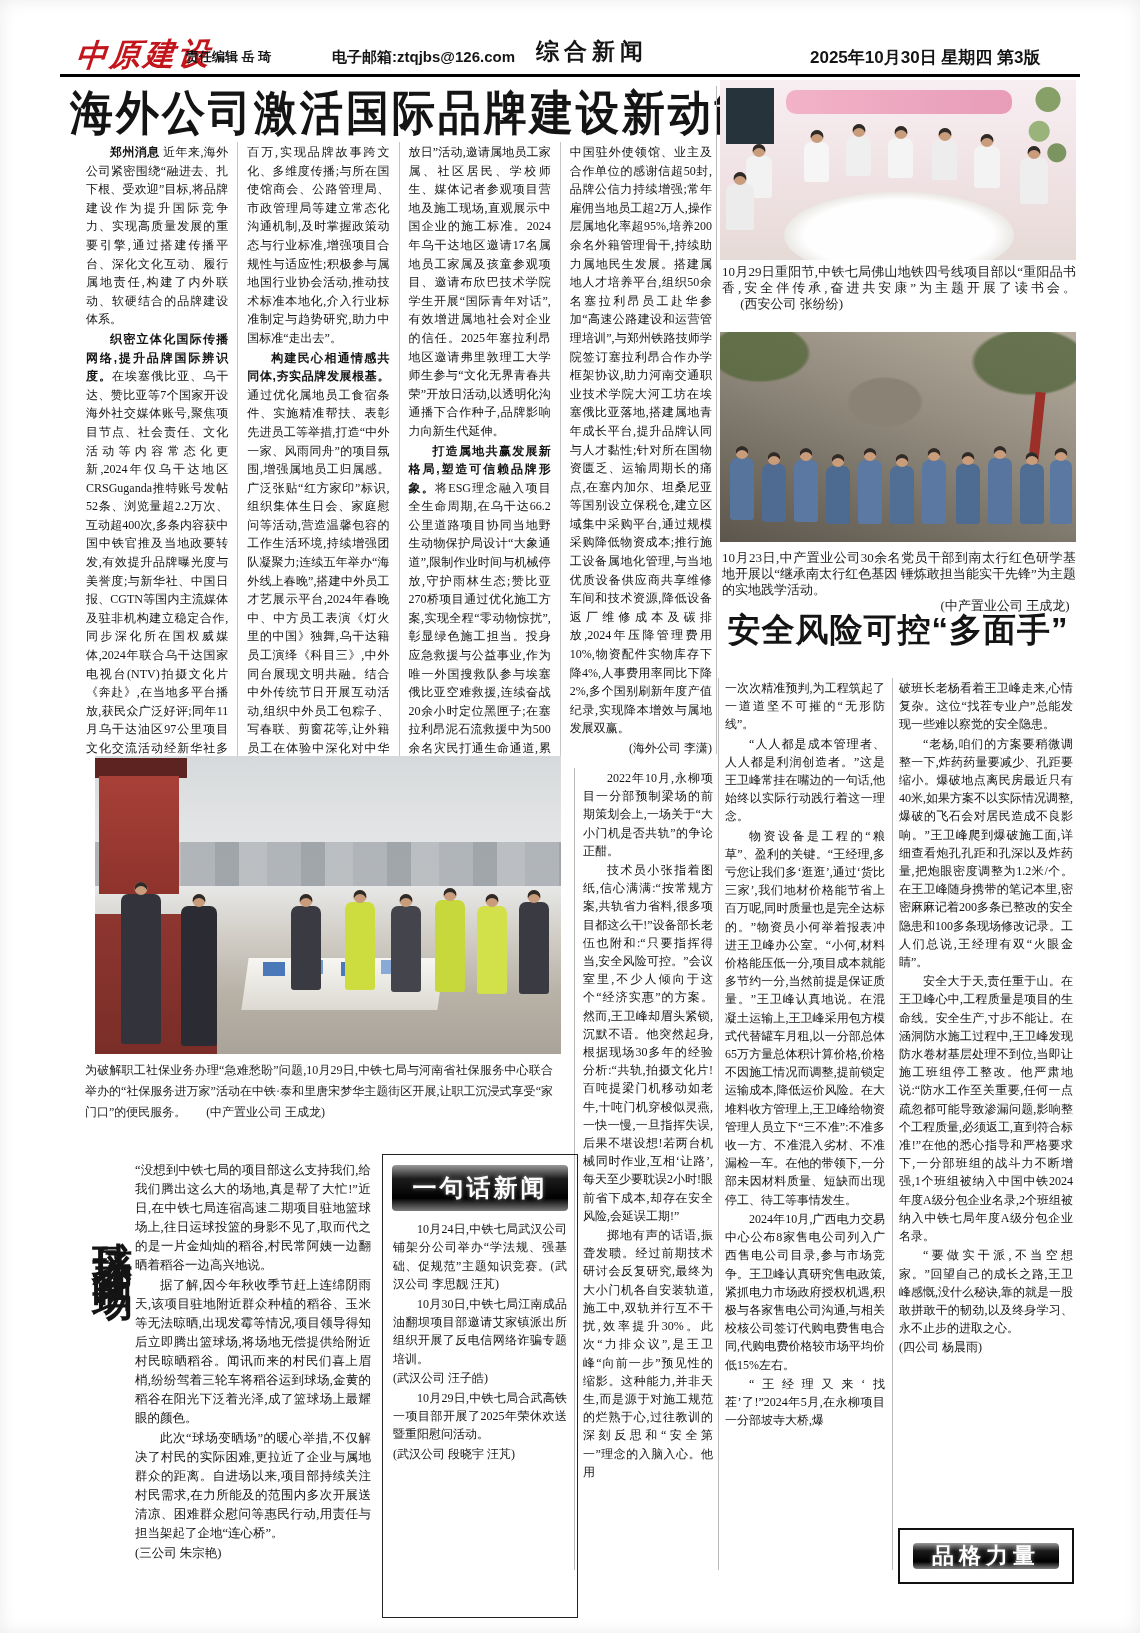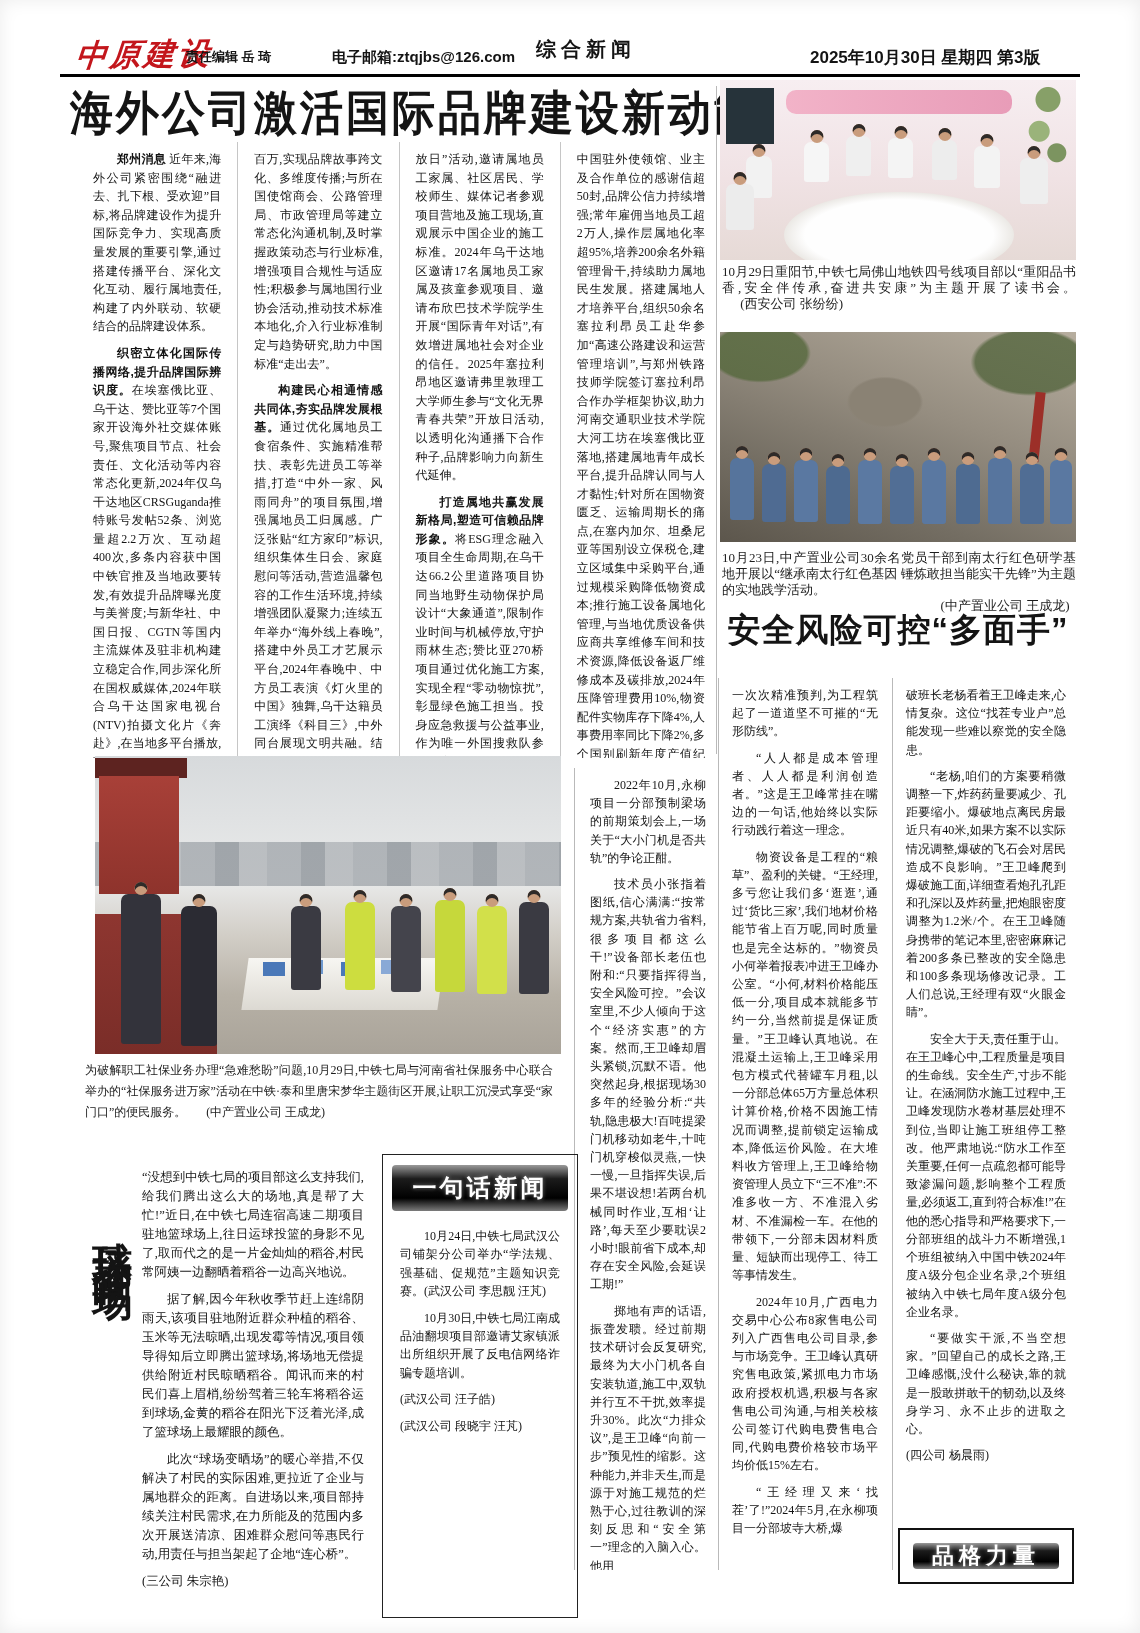--- a/index.html
+++ b/index.html
@@ -5,31 +5,31 @@
   html,body{margin:0;padding:0;background:#efeeec;}
   .page{position:relative;width:1140px;height:1633px;background:#fff;margin:0 auto;
         font-family:"Liberation Serif",serif;color:#141414;overflow:hidden;
         box-shadow:inset 0 0 18px rgba(0,0,0,.08);}
   
   .abs{position:absolute;}
   .logo{left:76px;top:34px;font-size:31px;color:#c3161c;font-weight:bold;font-style:italic;
         letter-spacing:3px;transform:skewX(-6deg) rotate(-1deg);}
   .editor{left:186px;top:48px;font-size:13px;font-weight:bold;font-family:"Liberation Sans",sans-serif;}
   .email{left:332px;top:48px;font-size:15px;font-weight:bold;font-family:"Liberation Sans",sans-serif;}
-  .section{left:536px;top:36px;font-size:20px;font-weight:900;letter-spacing:5px;
+  .section{left:536px;top:36px;font-size:23px;font-weight:900;letter-spacing:5px;
            font-family:"Liberation Sans",sans-serif;}
   .dateline{left:810px;top:46px;font-size:17px;font-weight:bold;font-family:"Liberation Sans",sans-serif;}
   .mast-rule{left:60px;top:74px;width:1020px;height:3px;background:#000;}
   
   .headline{left:70px;top:82px;width:650px;font-size:43px;font-weight:900;letter-spacing:3px;
             white-space:nowrap;font-family:"Liberation Sans",sans-serif;transform:scaleY(1.1);
             transform-origin:left top;margin:0;}
   
   .coltext{text-align:justify;overflow:hidden;}
-  .para{margin:8px;text-indent:2em;}
+  .para{margin:1px;text-indent:2em;}
   .para.cont{text-indent:0;}
   .para.a-right{text-indent:0;text-align:right;}
   .para.a-center{text-indent:0;text-align:left;}
   .para b{font-family:"Liberation Sans",sans-serif;font-weight:bold;}
   .lead-cols{left:85px;top:142px;width:628px;height:616px;display:flex;}
   .lcol{flex:1;padding:0 8px;border-left:1px solid #c6c6c6;font-size:12px;line-height:18.6px;}
   .lcol:first-child{border-left:none;padding-left:0;}
   .lcol:last-child{padding-right:0;}
   .wcol{font-size:12px;line-height:18.2px;}
   .wcolA{left:582px;top:768px;width:132px;height:802px;}
@@ -145,21 +145,21 @@
     <span class="fig" style="left:330px;top:128px;width:22px;height:64px;background:#5a78a1;"></span>
   </div>
   <div class="caption cap2">
     <span>10月23日,中产置业公司30余名党员干部到南太行红色研学基地开展以“继承南太行红色基因 锤炼敢担当能实干先锋”为主题的实地践学活动。</span>
     <span class="credit">(中产置业公司 王成龙)</span>
   </div>
 
   <h2 class="abs worker-title">安全风险可控“多面手”</h2>
   <div class="abs coltext wcol wcolA">
       <p class="para">2022年10月,永柳项目一分部预制梁场的前期策划会上,一场关于“大小门机是否共轨”的争论正酣。</p>
-      <p class="para">技术员小张指着图纸,信心满满:“按常规方案,共轨省力省料,很多项目都这么干!”设备部长老伍也附和:“只要指挥得当,安全风险可控。”会议室里,不少人倾向于这个“经济实惠”的方案。然而,王卫峰却眉头紧锁,沉默不语。他突然起身,根据现场30多年的经验分析:“共轨,隐患极大!百吨提梁门机移动如老牛,十吨门机穿梭似灵燕,一快一慢,一旦指挥失误,后果不堪设想!若两台机械同时作业,互相‘让路’,每天至少要耽误2小时!眼前省下成本,却存在安全风险,会延误工期!”</p>
+      <p class="para">技术员小张指着图纸,信心满满:“按常规方案,共轨省力省料,很多项目都这么干!”设备部长老伍也附和:“只要指挥得当,安全风险可控。”会议室里,不少人倾向于这个“经济实惠”的方案。然而,王卫峰却眉头紧锁,沉默不语。他突然起身,根据现场30多年的经验分析:“共轨,拍摄文化片!百吨提梁门机移动如老牛,十吨门机穿梭似灵燕,一快一慢,一旦指挥失误,后果不堪设想!若两台机械同时作业,互相‘让路’,每天至少要耽误2小时!眼前省下成本,却存在安全风险,会延误工期!”</p>
       <p class="para">掷地有声的话语,振聋发聩。经过前期技术研讨会反复研究,最终为大小门机各自安装轨道,施工中,双轨并行互不干扰,效率提升30%。此次“力排众议”,是王卫峰“向前一步”预见性的缩影。这种能力,并非天生,而是源于对施工规范的烂熟于心,过往教训的深刻反思和“安全第一”理念的入脑入心。他用</p>
     </div>
   <div class="abs coltext wcol wcolB">
       <p class="para cont">一次次精准预判,为工程筑起了一道道坚不可摧的“无形防线”。</p>
       <p class="para">“人人都是成本管理者、人人都是利润创造者。”这是王卫峰常挂在嘴边的一句话,他始终以实际行动践行着这一理念。</p>
       <p class="para">物资设备是工程的“粮草”、盈利的关键。“王经理,多亏您让我们多‘逛逛’,通过‘货比三家’,我们地材价格能节省上百万呢,同时质量也是完全达标的。”物资员小何举着报表冲进王卫峰办公室。“小何,材料价格能压低一分,项目成本就能多节约一分,当然前提是保证质量。”王卫峰认真地说。在混凝土运输上,王卫峰采用包方模式代替罐车月租,以一分部总体65万方量总体积计算价格,价格不因施工情况而调整,提前锁定运输成本,降低运价风险。在大堆料收方管理上,王卫峰给物资管理人员立下“三不准”:不准多收一方、不准混入劣材、不准漏检一车。在他的带领下,一分部未因材料质量、短缺而出现停工、待工等事情发生。</p>
       <p class="para">2024年10月,广西电力交易中心公布8家售电公司列入广西售电公司目录,参与市场竞争。王卫峰认真研究售电政策,紧抓电力市场政府授权机遇,积极与各家售电公司沟通,与相关校核公司签订代购电费售电合同,代购电费价格较市场平均价低15%左右。</p>
       <p class="para">“王经理又来‘找茬’了!”2024年5月,在永柳项目一分部坡寺大桥,爆</p>
     </div>
   <div class="abs coltext wcol wcolC">
@@ -207,20 +207,21 @@
       <p class="para">此次“球场变晒场”的暖心举措,不仅解决了村民的实际困难,更拉近了企业与属地群众的距离。自进场以来,项目部持续关注村民需求,在力所能及的范围内多次开展送清凉、困难群众慰问等惠民行动,用责任与担当架起了企地“连心桥”。</p>
       <p class="para a-center">(三公司 朱宗艳)</p>
     </div>
 
   <div class="abs briefs">
     <div class="banner briefs-banner">一句话新闻</div>
     <div class="coltext briefs-body">
         <p class="para">10月24日,中铁七局武汉公司铺架分公司举办“学法规、强基础、促规范”主题知识竞赛。(武汉公司 李思靓 汪芃)</p>
         <p class="para">10月30日,中铁七局江南成品油翻坝项目部邀请艾家镇派出所组织开展了反电信网络诈骗专题培训。</p>
         <p class="para a-center">(武汉公司 汪子皓)</p>
+        <p class="para">10月29日,中铁七局合武高铁一项目部开展了2025年荣休欢送暨重阳慰问活动。</p>
         <p class="para a-center">(武汉公司 段晓宇 汪芃)</p>
       </div>
   </div>
 
   <div class="abs character-box">
     <div class="banner character-banner">品格力量</div>
   </div>
 
 </div>
 

